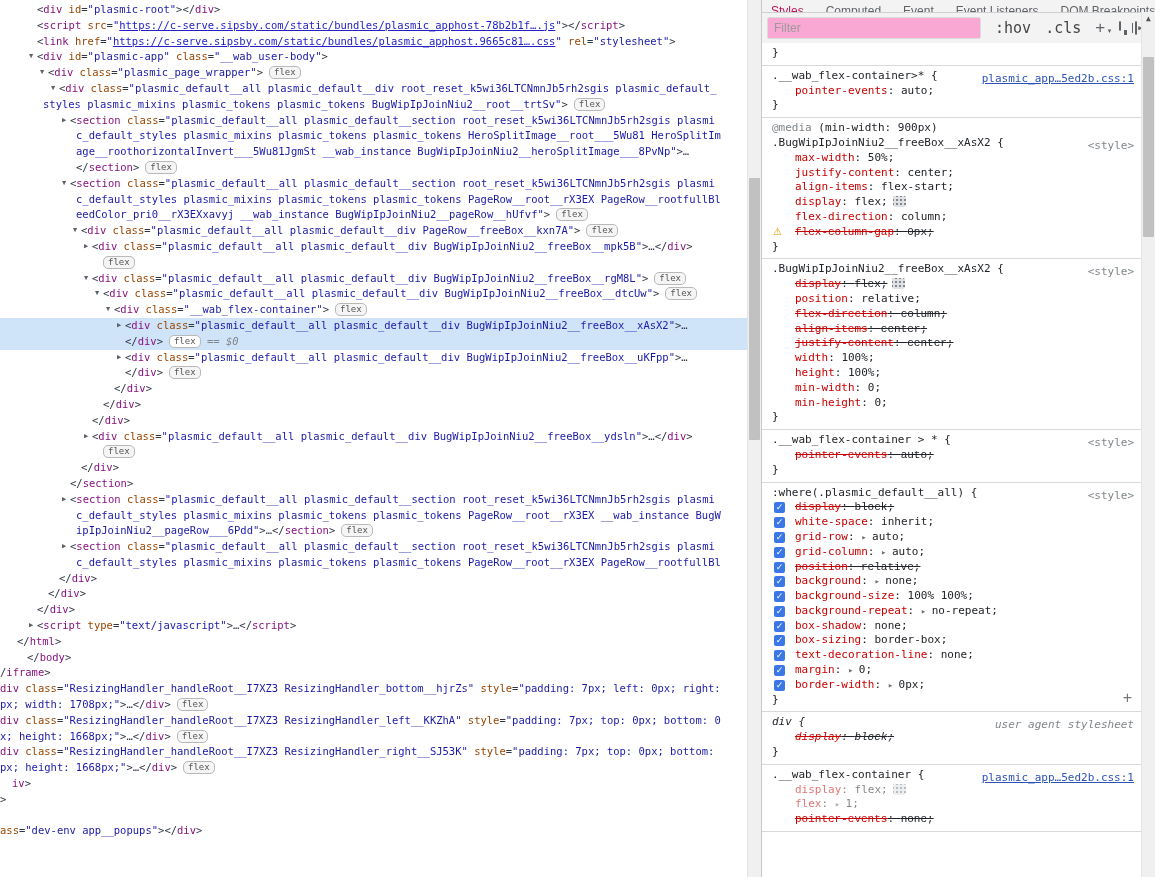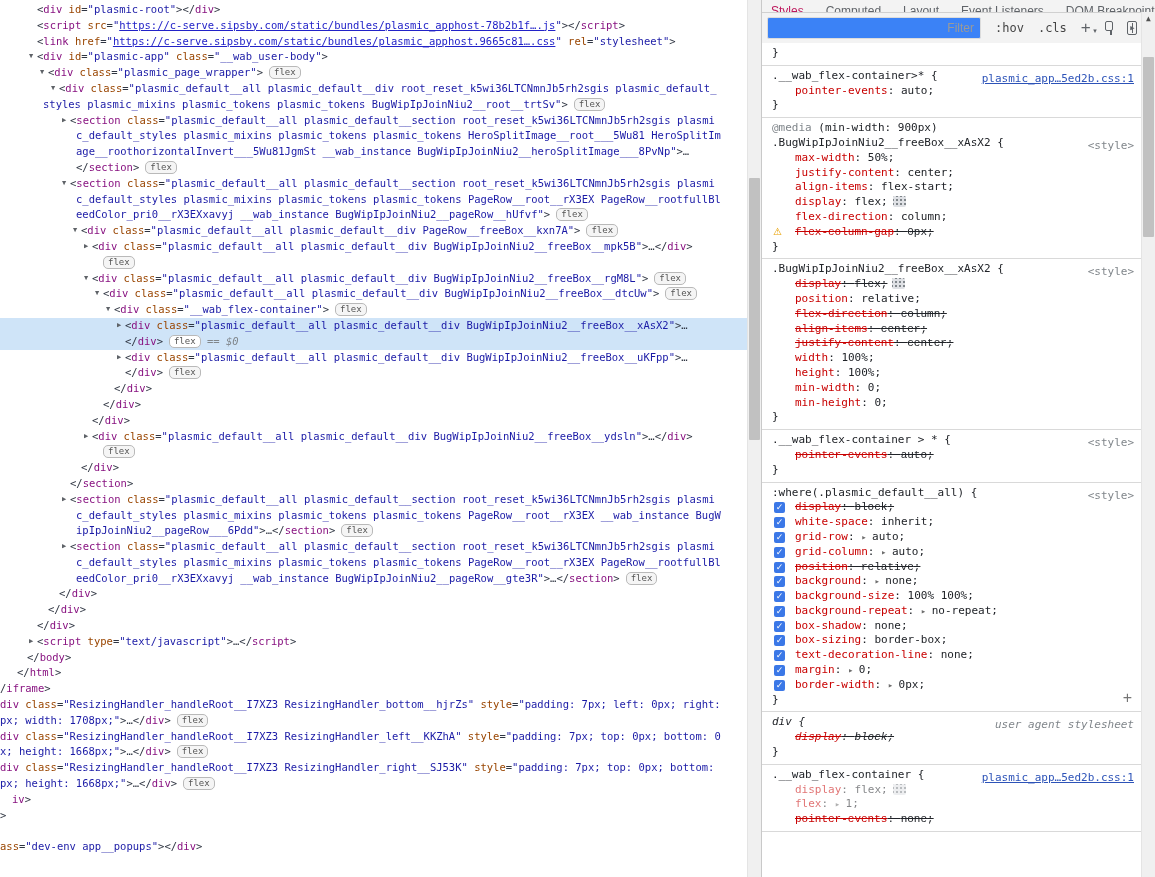--- a/index.html
+++ b/index.html
@@ -23,24 +23,24 @@
   .row.sel .badge{background:#fff;}
   #elements-scrollbar{position:absolute;left:747px;top:0;bottom:0;width:13px;background:#f0f0f0;border-left:1px solid #e4e4e4;}
   #elements-scrollbar .thumb{position:absolute;left:1px;right:1px;top:178px;height:262px;background:#c1c1c1;border-radius:1px;}
   
   #styles-panel{position:absolute;left:761px;top:0;width:394px;height:877px;background:#fff;border-left:1px solid #c9c9c9;box-sizing:border-box;}
   #styles-tab-bar{position:relative;height:12px;background:#f3f3f3;border-bottom:1px solid #d0d0d0;overflow:hidden;white-space:nowrap;padding-left:3px;}
   .tab{position:relative;display:inline-block;height:21px;line-height:21px;margin-top:-9px;padding:0 6px;margin-right:10px;
        font-family:"Liberation Sans",sans-serif;font-size:12px;color:#5f6368;}
   .tab.active{color:#be185d;}
   #styles-toolbar{position:relative;height:30px;background:#f3f3f3;border-bottom:1px solid #d0d0d0;display:flex;align-items:center;padding:0 18px 0 5px;gap:14px;}
-  #filter-input{width:200px;height:20px;border:1px solid #dcdcdc;border-radius:2px;background:#3b82f6;
-       font-family:"Liberation Sans",sans-serif;font-size:12px;color:#333;padding:0 6px;outline:none;flex:none;text-align:right;}
+  #filter-input{width:200px;height:20px;border:1px solid #dcdcdc;border-radius:2px;background:#f9a8d4;
+       font-family:"Liberation Sans",sans-serif;font-size:12px;color:#333;padding:0 6px;outline:none;flex:none;}
   #filter-input::placeholder{color:#9a9a9a;}
-  .tb-label{font-family:"DejaVu Sans Mono",monospace;font-size:12px;color:#444;}
+  .tb-label{font-family:"DejaVu Sans Mono",monospace;font-size:15px;color:#444;}
   .tb-plus{position:relative;font-family:"Liberation Sans",sans-serif;font-size:17px;color:#5f6368;line-height:14px;}
   .tb-plus .caret{position:absolute;right:-6px;bottom:-3px;font-size:7px;color:#5f6368;}
   .icon-roller{position:relative;width:13px;height:8px;border:1.5px solid #5f6368;border-radius:2px;margin-top:-4px;}
   .icon-roller::after{content:"";position:absolute;left:4px;top:8px;width:2.5px;height:5px;background:#5f6368;}
   .icon-sbt{position:relative;width:15px;height:12px;border:1px solid #5f6368;border-radius:2px;}
   .icon-sbt::before{content:"▶";position:absolute;left:2px;top:1px;font-size:7px;color:#5f6368;line-height:10px;}
   .icon-sbt::after{content:"";position:absolute;right:3px;top:1px;bottom:1px;width:1.5px;background:#5f6368;}
   #styles-content{position:absolute;left:0;top:43px;right:13px;bottom:0;overflow:hidden;background:#fff;font-size:11px;line-height:14.8px;}
   .sec{position:relative;border-bottom:1px solid #d9d9d9;padding:3px 0 4px;color:#202328;}
   .at-line{padding-left:10px;}
@@ -109,46 +109,45 @@
         <div class="row" style="padding-left: 92px;"><span class="c-p">&lt;/</span><span class="c-t">div</span><span class="c-p">&gt;</span></div>
         <div class="row" style="padding-left: 92px;"><span class="arrow" style="left: 81px;">▶</span><span class="c-p">&lt;</span><span class="c-t">div</span><span class="c-a"> class</span><span class="c-p">=</span><span class="c-v">"plasmic_default__all plasmic_default__div BugWipIpJoinNiu2__freeBox__ydsln"</span><span class="c-p">&gt;…&lt;/</span><span class="c-t">div</span><span class="c-p">&gt;</span></div>
         <div class="row" style="padding-left: 97px;"><span class="badge">flex</span></div>
         <div class="row" style="padding-left: 81px;"><span class="c-p">&lt;/</span><span class="c-t">div</span><span class="c-p">&gt;</span></div>
         <div class="row" style="padding-left: 70px;"><span class="c-p">&lt;/</span><span class="c-t">section</span><span class="c-p">&gt;</span></div>
         <div class="row" style="padding-left: 70px;"><span class="arrow" style="left: 59px;">▶</span><span class="c-p">&lt;</span><span class="c-t">section</span><span class="c-a"> class</span><span class="c-p">=</span><span class="c-v">"plasmic_default__all plasmic_default__section root_reset_k5wi36LTCNmnJb5rh2sgis plasmi</span></div>
         <div class="row" style="padding-left: 76px;"><span class="c-v">c_default_styles plasmic_mixins plasmic_tokens plasmic_tokens PageRow__root__rX3EX __wab_instance BugW</span></div>
         <div class="row" style="padding-left: 76px;"><span class="c-v">ipIpJoinNiu2__pageRow___6Pdd"</span><span class="c-p">&gt;…&lt;/</span><span class="c-t">section</span><span class="c-p">&gt;</span><span class="badge">flex</span></div>
         <div class="row" style="padding-left: 70px;"><span class="arrow" style="left: 59px;">▶</span><span class="c-p">&lt;</span><span class="c-t">section</span><span class="c-a"> class</span><span class="c-p">=</span><span class="c-v">"plasmic_default__all plasmic_default__section root_reset_k5wi36LTCNmnJb5rh2sgis plasmi</span></div>
         <div class="row" style="padding-left: 76px;"><span class="c-v">c_default_styles plasmic_mixins plasmic_tokens plasmic_tokens PageRow__root__rX3EX PageRow__rootfullBl</span></div>
-        <div class="row" style="padding-left: 76px;"><span class="c-v">eedColor_pri0__rX3EXxavyj __wab_instance BugWipIpJoinNiu2__pageRow__gte3R"</span><span class="c-p">&gt;…&lt;/</span><span class="c-t">section</span><span class="c-p">&gt;</span><span class="badge">flex</span></div>
         <div class="row" style="padding-left: 59px;"><span class="c-p">&lt;/</span><span class="c-t">div</span><span class="c-p">&gt;</span></div>
         <div class="row" style="padding-left: 48px;"><span class="c-p">&lt;/</span><span class="c-t">div</span><span class="c-p">&gt;</span></div>
         <div class="row" style="padding-left: 37px;"><span class="c-p">&lt;/</span><span class="c-t">div</span><span class="c-p">&gt;</span></div>
         <div class="row" style="padding-left: 37px;"><span class="arrow" style="left: 26px;">▶</span><span class="c-p">&lt;</span><span class="c-t">script</span><span class="c-a"> type</span><span class="c-p">=</span><span class="c-v">"text/javascript"</span><span class="c-p">&gt;…&lt;/</span><span class="c-t">script</span><span class="c-p">&gt;</span></div>
+        <div class="row" style="padding-left: 17px;"><span class="c-p">&lt;/</span><span class="c-t">html</span><span class="c-p">&gt;</span></div>
         <div class="row" style="padding-left: 27px;"><span class="c-p">&lt;/</span><span class="c-t">body</span><span class="c-p">&gt;</span></div>
-        <div class="row" style="padding-left: 17px;"><span class="c-p">&lt;/</span><span class="c-t">html</span><span class="c-p">&gt;</span></div>
         <div class="row" style="padding-left: 0px;"><span class="c-p">/</span><span class="c-t">iframe</span><span class="c-p">&gt;</span></div>
         <div class="row" style="padding-left: 0px;"><span class="c-t">div</span><span class="c-a"> class</span><span class="c-p">=</span><span class="c-v">"ResizingHandler_handleRoot__I7XZ3 ResizingHandler_bottom__hjrZs"</span><span class="c-a"> style</span><span class="c-p">=</span><span class="c-v">"padding: 7px; left: 0px; right:</span></div>
         <div class="row" style="padding-left: 0px;"><span class="c-v">px; width: 1708px;"</span><span class="c-p">&gt;…&lt;/</span><span class="c-t">div</span><span class="c-p">&gt;</span><span class="badge">flex</span></div>
         <div class="row" style="padding-left: 0px;"><span class="c-t">div</span><span class="c-a"> class</span><span class="c-p">=</span><span class="c-v">"ResizingHandler_handleRoot__I7XZ3 ResizingHandler_left__KKZhA"</span><span class="c-a"> style</span><span class="c-p">=</span><span class="c-v">"padding: 7px; top: 0px; bottom: 0</span></div>
         <div class="row" style="padding-left: 0px;"><span class="c-v">x; height: 1668px;"</span><span class="c-p">&gt;…&lt;/</span><span class="c-t">div</span><span class="c-p">&gt;</span><span class="badge">flex</span></div>
         <div class="row" style="padding-left: 0px;"><span class="c-t">div</span><span class="c-a"> class</span><span class="c-p">=</span><span class="c-v">"ResizingHandler_handleRoot__I7XZ3 ResizingHandler_right__SJ53K"</span><span class="c-a"> style</span><span class="c-p">=</span><span class="c-v">"padding: 7px; top: 0px; bottom:</span></div>
         <div class="row" style="padding-left: 0px;"><span class="c-v">px; height: 1668px;"</span><span class="c-p">&gt;…&lt;/</span><span class="c-t">div</span><span class="c-p">&gt;</span><span class="badge">flex</span></div>
         <div class="row" style="padding-left: 12px;"><span class="c-t">iv</span><span class="c-p">&gt;</span></div>
         <div class="row" style="padding-left: 0px;"><span class="c-p">&gt;</span></div>
         <div class="row" style="padding-left: 0px;"></div>
         <div class="row" style="padding-left: 0px;"><span class="c-a">ass</span><span class="c-p">=</span><span class="c-v">"dev-env app__popups"</span><span class="c-p">&gt;&lt;/</span><span class="c-t">div</span><span class="c-p">&gt;</span></div>
       </div>
     <div id="elements-scrollbar">
       <div class="thumb"></div>
     </div>
   </div>
 
   <div id="styles-panel">
-    <div id="styles-tab-bar"><span class="tab active">Styles</span><span class="tab">Computed</span><span class="tab">Layout</span><span class="tab">Event Listeners</span><span class="tab">DOM Breakpoints</span></div>
+    <div id="styles-tab-bar"><span class="tab active">Styles</span><span class="tab">Computed</span><span class="tab">Event</span><span class="tab">Event Listeners</span><span class="tab">DOM Breakpoints</span></div>
     <div id="styles-toolbar">
       <input id="filter-input" type="text" placeholder="Filter" style="">
       <span class="tb-label">:hov</span>
       <span class="tb-label">.cls</span>
       <span class="tb-plus">
         <span>+</span>
         <span class="caret">▾</span>
       </span>
       <span class="icon-roller"></span>
       <span class="icon-sbt"></span>

